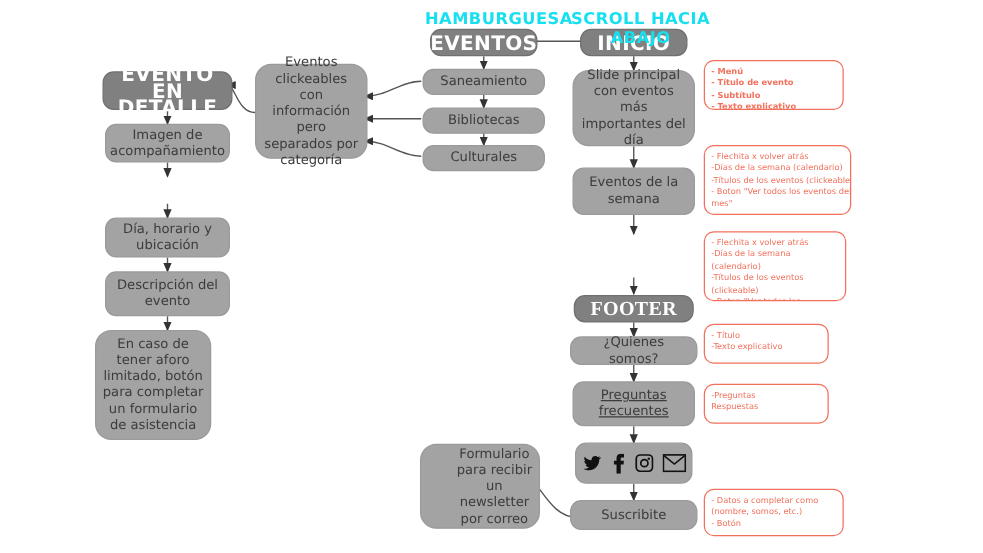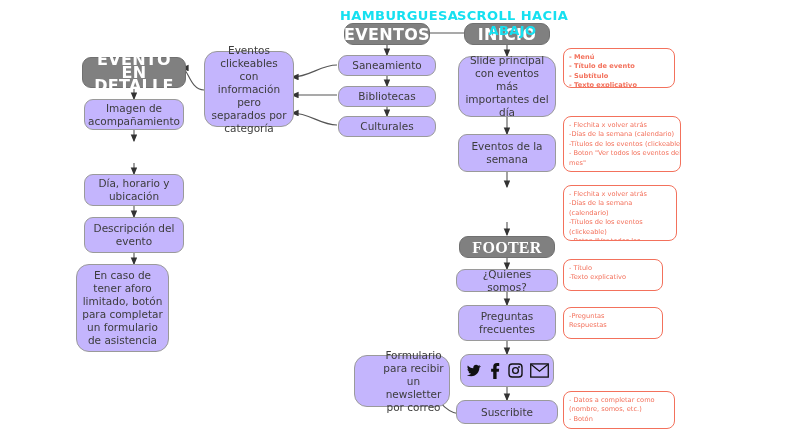--- a/index.html
+++ b/index.html
@@ -8,21 +8,21 @@
     width:786px;height:442px;position:relative;overflow:hidden;
     font-family:"DejaVu Sans","Liberation Sans",sans-serif;
   }
   #canvas{position:absolute;left:0;top:0;width:786px;height:442px;}
   svg.links{position:absolute;left:0;top:0;width:786px;height:442px;pointer-events:none;}
 
   .node{
     position:absolute;box-sizing:border-box;
     display:flex;align-items:center;justify-content:center;
     text-align:center;border:1px solid #9a9a9a;border-radius:9px;
-    background:#c4b5fd;color:#3c3c3c;
+    background:#a3a3a3;color:#3c3c3c;
     font-size:10.5px;line-height:13px;padding:3px 5px;
     z-index:3;
   }
   .node.header{
     background:#808080;border:1px solid #707070;color:#ffffff;
     font-weight:bold;font-size:16px;letter-spacing:.3px;
   }
   .node.big{border-radius:13px;}
   .note{
     position:absolute;box-sizing:border-box;
@@ -97,21 +97,21 @@
 
   <div class="node big" style="left:204px;top:51px;width:90px;height:76px;">Eventos clickeables con información pero separados por categoría</div>
 
   <div class="node" style="left:338px;top:55px;width:98px;height:21px;">Saneamiento</div>
   <div class="node" style="left:338px;top:86px;width:98px;height:21px;">Bibliotecas</div>
   <div class="node" style="left:338px;top:116px;width:98px;height:21px;">Culturales</div>
 
   <div class="node big" style="left:458px;top:56px;width:98px;height:61px;">Slide principal con eventos más importantes del día</div>
   <div class="node" style="left:458px;top:134px;width:98px;height:38px;">Eventos de la semana</div>
   <div class="node" style="left:456px;top:269px;width:102px;height:23px;">¿Quienes somos?</div>
-  <div class="node" style="left:458px;top:305px;width:98px;height:36px;">Preguntas frecuentes</div>
+  <div class="node" style="left:458px;top:305px;width:98px;height:36px;text-decoration:underline;">Preguntas frecuentes</div>
 
   <div class="node social" style="left:460px;top:354px;width:94px;height:33px;">
     <span>
       <svg width="15" height="15" viewBox="0 0 24 24" aria-hidden="true">
         <path fill="#111111" d="M23 4.9c-.8.4-1.7.7-2.6.8 1-.6 1.7-1.5 2-2.5-.9.5-1.9.9-2.9 1.1-.8-.9-2-1.5-3.3-1.5-2.5 0-4.6 2.1-4.6 4.6 0 .4 0 .7.1 1C8 8.2 4.9 6.5 2.9 3.9c-.4.7-.6 1.5-.6 2.3 0 1.6.8 3 2 3.8-.7 0-1.4-.2-2-.6 0 2.2 1.6 4.1 3.7 4.5-.4.1-.8.2-1.2.2-.3 0-.6 0-.9-.1.6 1.8 2.3 3.1 4.3 3.2-1.6 1.2-3.6 2-5.7 2-.4 0-.8 0-1.1-.1 2 1.3 4.4 2 7 2 8.4 0 13-7 13-13v-.6c.9-.6 1.7-1.4 2.3-2.3z"></path>
       </svg>
     </span>
     <span>
       <svg width="13" height="16" viewBox="0 0 12 20" aria-hidden="true">
         <path fill="#111111" d="M8.6 7.1V5.2c0-.9.2-1.4 1.6-1.4h1.7V.1H9.2C5.7.1 4.4 1.9 4.4 4.9v2.2H1.8v3.7h2.6V20h4.2v-9.2h2.8l.4-3.7H8.6z"></path>
@@ -127,21 +127,21 @@
     <span>
       <svg width="19" height="15" viewBox="0 0 26 20" aria-hidden="true">
         <rect x="1" y="1" width="24" height="18" fill="none" stroke="#111111" stroke-width="1.8"></rect>
         <path d="M1.6 1.8 L13 11 L24.4 1.8" fill="none" stroke="#111111" stroke-width="1.8"></path>
       </svg>
     </span>
   </div>
 
   <div class="node" style="left:456px;top:400px;width:102px;height:24px;">Suscribite</div>
 
-  <div class="node big" style="left:354px;top:355px;width:96px;height:52px;padding-left:28px;">Formulario para recibir un newsletter por correo</div>
+  <div class="node big" style="left:336px;top:355px;width:96px;height:68px;padding-left:28px;">Formulario para recibir un newsletter por correo</div>
 
   <div class="note" style="left:563px;top:48px;width:112px;height:40px;font-weight:bold;">
     <div>- Menú</div>
     <div>- Título de evento</div>
     <div>- Subtítulo</div>
     <div>- Texto explicativo</div>
   </div>
 
   <div class="note" style="left:563px;top:116px;width:118px;height:56px;">
     <div>- Flechita x volver atrás</div>

